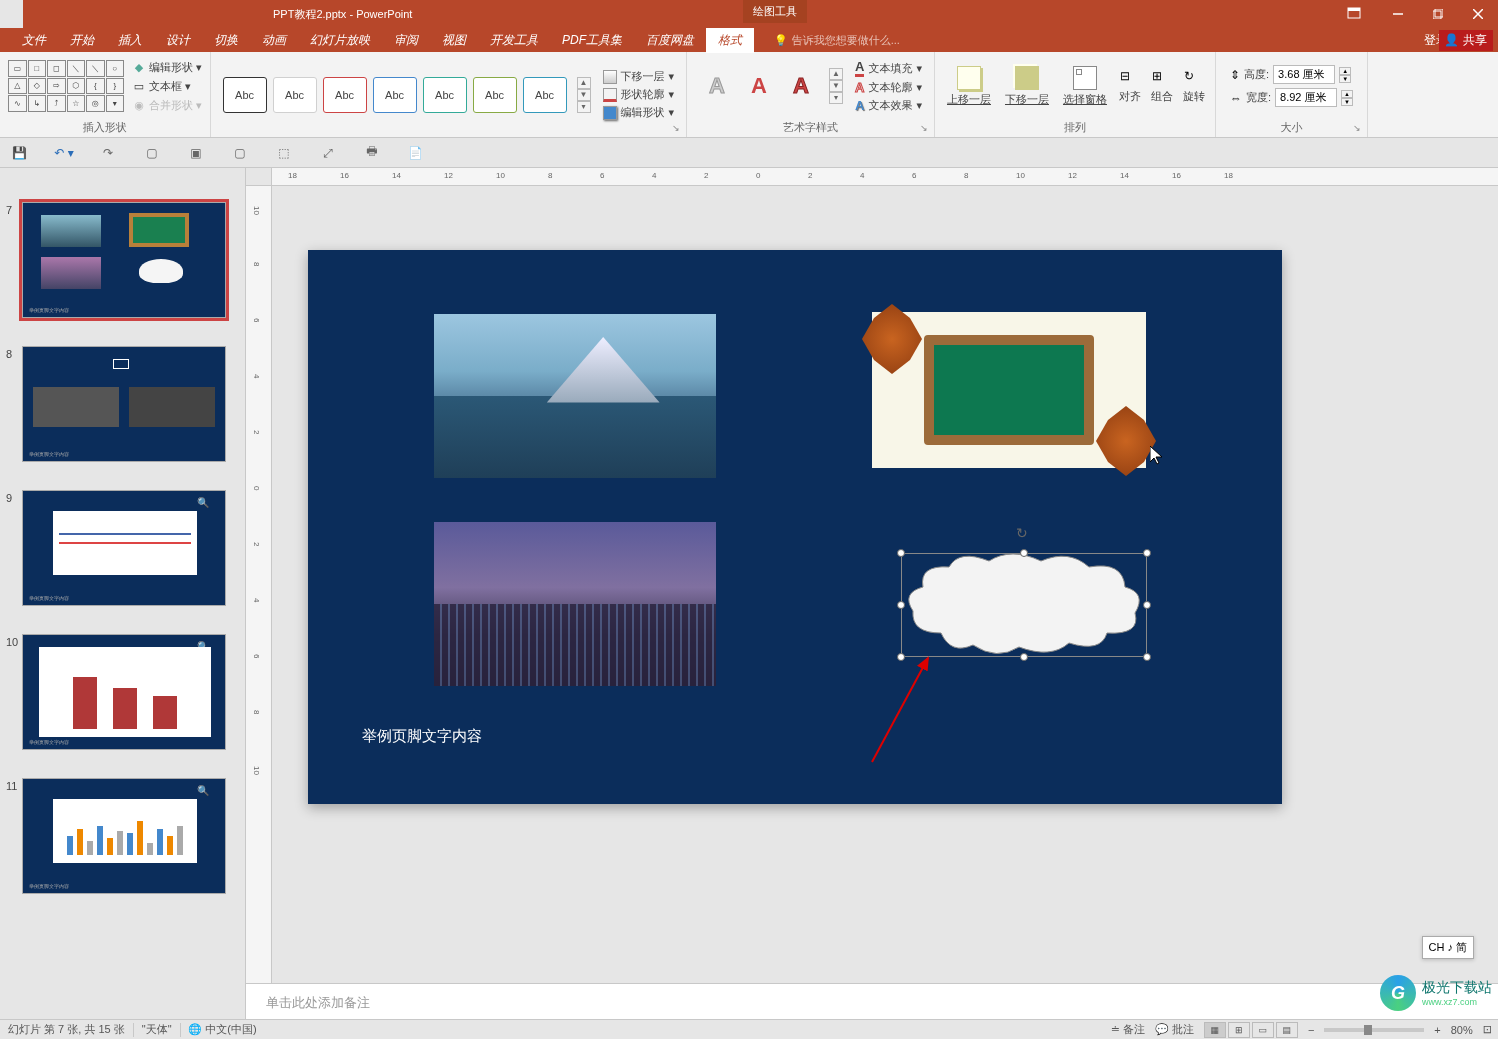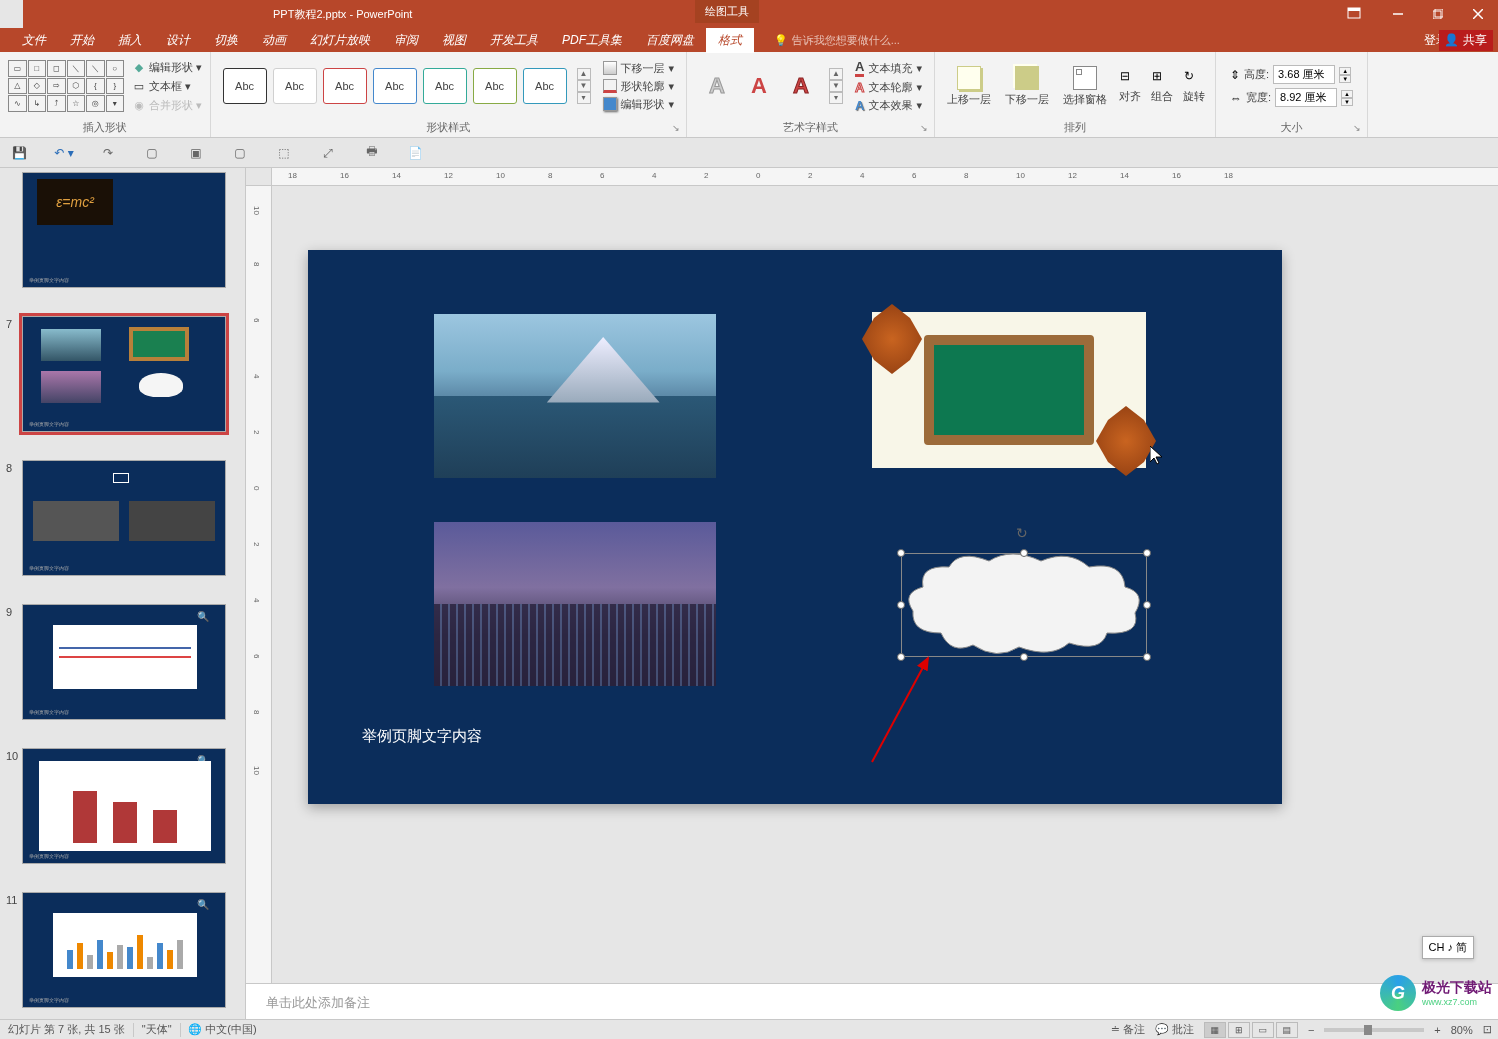--- a/index.html
+++ b/index.html
@@ -2,21 +2,21 @@
 <html><head>
 <meta charset="utf-8">
 <style>
 * { margin: 0; padding: 0; box-sizing: border-box; }
 body { font-family: "Microsoft YaHei", sans-serif; font-size: 12px; background: #e6e6e6; overflow: hidden; width: 1498px; height: 1039px; position: relative; }
 
 
 .titlebar { height: 28px; background: #b7472a; display: flex; align-items: center; color: #fff; position: relative; margin-left: 23px; }
 .titlebar-center { position: absolute; left: 250px; }
 .titlebar-center .doc-title { font-size: 11px; }
-.drawing-tools { position: absolute; left: 672px; top: 0; padding: 4px 10px; background: #a54221; font-size: 11px; }
+.drawing-tools { position: absolute; left: 720px; top: 0; padding: 4px 10px; background: #a54221; font-size: 11px; }
 .window-controls { position: absolute; right: 0; display: flex; }
 .window-controls .wc { width: 40px; height: 28px; display: flex; align-items: center; justify-content: center; cursor: pointer; }
 .ribbon-display { position: absolute; right: 130px; width: 28px; height: 28px; display: flex; align-items: center; justify-content: center; }
 
 
 .ribbon-tabs { height: 24px; background: #b7472a; display: flex; align-items: center; padding-left: 10px; color: #fff; }
 .ribbon-tabs .tab { padding: 4px 12px; font-size: 12px; cursor: pointer; font-style: italic; }
 .ribbon-tabs .tab.active { background: #fff; color: #b7472a; }
 .tell-me { display: flex; align-items: center; margin-left: 20px; color: #e8c0b5; font-size: 11px; }
 .tell-me::before { content: "💡"; margin-right: 4px; font-size: 11px; }
@@ -58,21 +58,21 @@
 .wordart-gallery { display: flex; gap: 6px; padding: 8px 6px; }
 .wa-swatch { width: 36px; height: 36px; display: flex; align-items: center; justify-content: center; font-size: 22px; font-weight: bold; cursor: pointer; }
 .wa1 { color: #ccc; -webkit-text-stroke: 1px #999; }
 .wa2 { color: #c44; }
 .wa3 { color: #c44; -webkit-text-stroke: 1px #822; }
 
 
 .arrange-btns { display: flex; gap: 2px; }
 .arrange-btn { display: flex; flex-direction: column; align-items: center; padding: 4px 6px; cursor: pointer; }
 .arrange-btn .aico { width: 24px; height: 24px; border: 1px solid #cc8; background: #ffe; margin-bottom: 2px; }
-.arrange-btn .albl { font-size: 11px; color: #444; }
+.arrange-btn .albl { font-size: 11px; color: #444; text-decoration: underline; }
 .arrange-small { display: flex; flex-direction: column; align-items: center; padding: 4px 4px; cursor: pointer; }
 .arrange-small .aico { width: 20px; height: 20px; }
 .arrange-small .albl { font-size: 11px; color: #444; }
 
 
 .size-group { padding: 4px 8px; }
 .size-row { display: flex; align-items: center; gap: 4px; margin: 4px 0; }
 .size-row .slbl { font-size: 11px; color: #444; }
 .size-row .sval { border: 1px solid #bbb; padding: 1px 4px; font-size: 11px; width: 62px; background: #fff; }
 .size-row .spin { display: flex; flex-direction: column; }
@@ -155,21 +155,21 @@
 
 .cursor { position: absolute; left: 878px; top: 260px; font-size: 16px; color: #000; }
 
 
 .notes-pane { height: 36px; border-top: 1px solid #c8c8c8; background: #fff; padding: 10px 20px; color: #999; font-size: 13px; }
 
 
 .watermark { position: absolute; right: 6px; bottom: 28px; display: flex; align-items: center; gap: 6px; }
 .watermark .logo { width: 36px; height: 36px; border-radius: 50%; background: conic-gradient(#2aa0e8,#4ad080,#2aa0e8); display: flex; align-items: center; justify-content: center; color: #fff; font-weight: bold; font-size: 18px; font-style: italic; }
 .watermark .txt { display: flex; flex-direction: column; }
-.watermark .txt .cn { font-size: 14px; font-weight: bold; color: #701a75; }
+.watermark .txt .cn { font-size: 14px; font-weight: normal; color: #0f766e; }
 .watermark .txt .url { font-size: 9px; color: #4ad080; }
 .ime-badge { position: absolute; right: 24px; bottom: 80px; background: #fff; border: 1px solid #aaa; padding: 3px 6px; font-size: 11px; box-shadow: 0 1px 4px rgba(0,0,0,0.2); }
 
 
 .status-bar { position: absolute; left: 0; right: 0; bottom: 0; height: 20px; background: #e6e6e6; border-top: 1px solid #c8c8c8; display: flex; align-items: center; font-size: 11px; color: #555; padding: 0 8px; }
 .status-bar .sep { width: 1px; height: 14px; background: #c8c8c8; margin: 0 8px; }
 .status-right { position: absolute; right: 6px; display: flex; align-items: center; gap: 10px; }
 .view-btns { display: flex; gap: 2px; }
 .view-btns .vb { width: 22px; height: 16px; border: 1px solid #bbb; display: flex; align-items: center; justify-content: center; font-size: 9px; cursor: pointer; }
 .zoom-slider { width: 100px; height: 4px; background: #c8c8c8; position: relative; }
@@ -286,21 +286,20 @@
             <div>▼</div>
             <div>▾</div>
           </div>
       </div>
       <div class="fill-col">
         <div class="fbtn"><span class="sq" style="background:linear-gradient(#fff,#ccc)"></span><span>下移一层</span> ▾</div>
         <div class="fbtn"><span class="sq" style="border-bottom:3px solid #c44"></span><span>形状轮廓</span> ▾</div>
         <div class="fbtn"><span class="sq" style="background:#48c;box-shadow:1px 1px 2px #666"></span><span>编辑形状</span> ▾</div>
       </div>
     </div>
-    <div class="group-label">形状样式</div>
     <div class="dialog-launcher">↘</div>
   </div>
 
   <div class="ribbon-group">
     <div class="group-content">
       <div class="wordart-gallery">
         <div class="wa-swatch wa1">A</div>
         <div class="wa-swatch wa2">A</div>
         <div class="wa-swatch wa3">A</div>
         <div class="gallery-arrows">
@@ -389,24 +388,20 @@
   <div class="qbtn">⬚</div>
   <div class="qbtn">⤢</div>
   <div class="qbtn">🖶</div>
   <div class="qbtn">📄</div>
 </div>
 
 <div class="main-area">
   <div class="thumb-panel">
     <div class="thumb-item">
       <div class="thumb-num"></div>
-      <div class="thumb-slide">
-        <div class="t6-emc">ε=mc²</div>
-        <div class="thumb-footer">举例页脚文字内容</div>
-      </div>
     </div>
     <div class="thumb-item selected">
       <div class="thumb-num">7</div>
       <div class="thumb-slide">
         <div class="t7-a"></div>
           <div class="t7-b"></div>
           <div class="t7-c"></div>
           <div class="t7-d"></div>
         <div class="thumb-footer">举例页脚文字内容</div>
       </div>

